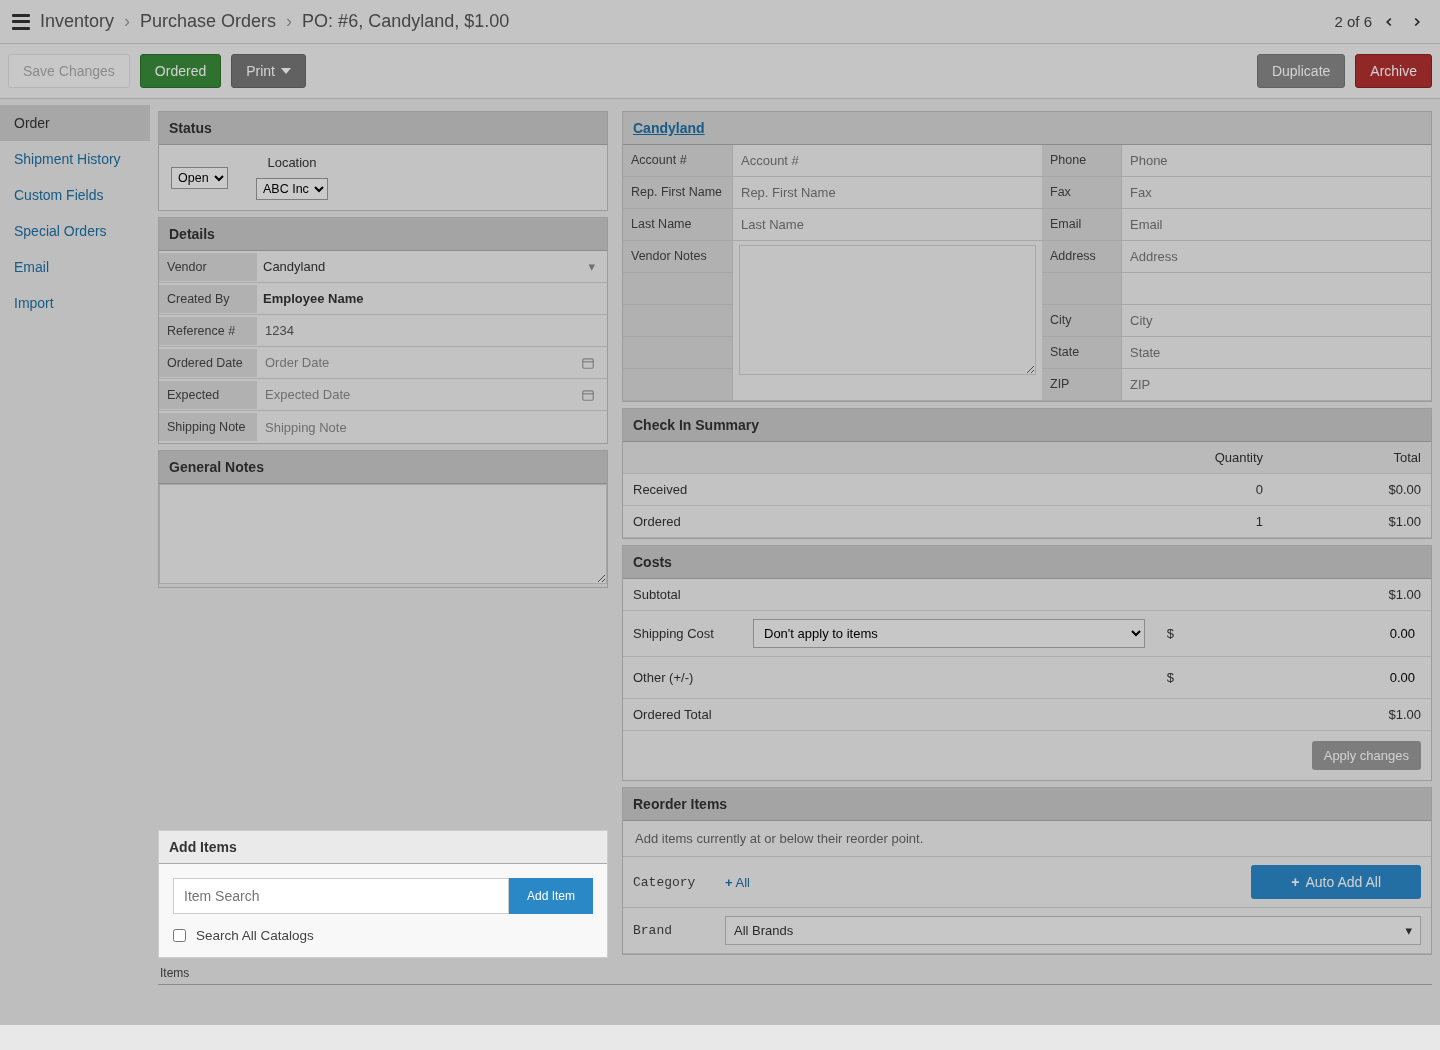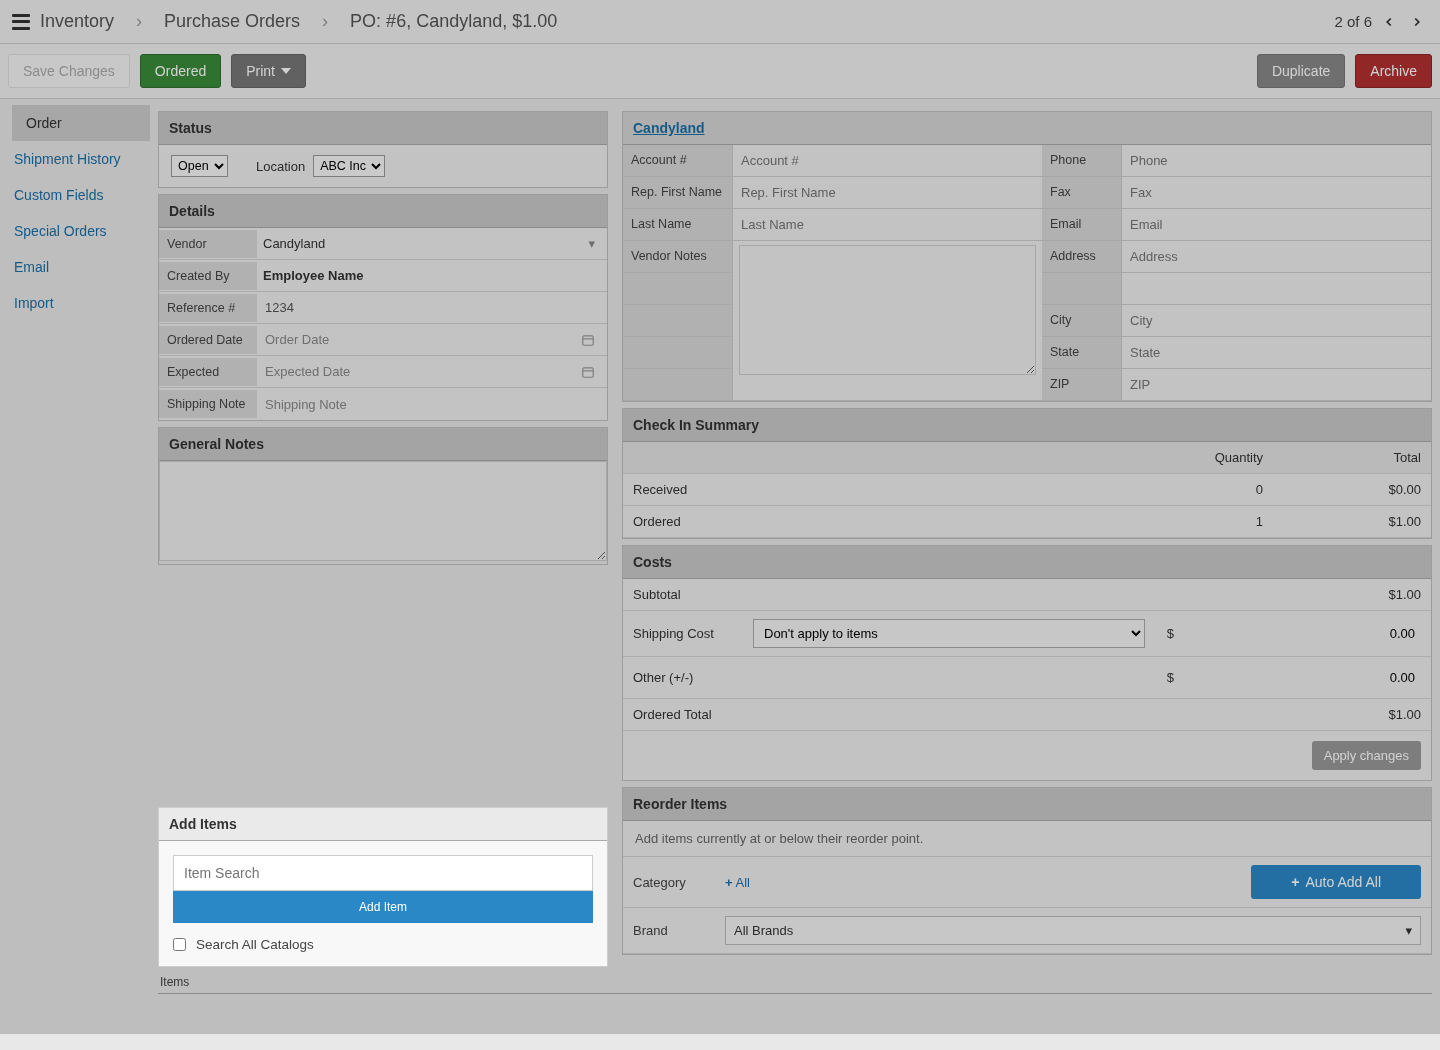--- a/index.html
+++ b/index.html
@@ -37,21 +37,21 @@
     display: inline-flex;
     flex-direction: column;
     justify-content: space-between;
   }
   .menu-icon span {
     display: block;
     height: 3px;
     background: #333;
     border-radius: 1px;
   }
-  .breadcrumb { font-size: 18px; color: #666; flex: 1; display: flex; align-items: center; gap: 22px; }
+  .breadcrumb { font-size: 18px; color: #666; flex: 1; display: flex; align-items: center; gap: 10px; }
   .breadcrumb a { color: #555; text-decoration: none; }
   .breadcrumb .sep { color: #999; }
   .breadcrumb .current { color: #555; }
   .pager { display: flex; align-items: center; gap: 6px; font-size: 15px; color: #444; }
   .chev-btn {
     width: 22px; height: 22px;
     display: inline-flex; align-items:center; justify-content:center;
     cursor: pointer;
   }
   
@@ -90,21 +90,20 @@
   .sidebar .tab {
     padding: 10px 14px;
     font-size: 14px;
     color: #1d6fa5;
     cursor: pointer;
   }
   .sidebar .tab.active {
     background: #ccc;
     color: #333;
     font-weight: 500;
-    margin-left: 12px;
   }
   .content {
     flex: 1;
     padding: 12px 8px 40px 8px;
     display: flex;
     flex-direction: column;
     gap: 0;
   }
   .cols {
     display: flex;
@@ -215,33 +214,33 @@
   }
   .apply-row { text-align:right; padding:10px; background:#eeeeee; }
   .apply-btn { background:#999; color:#fff; border:none; padding:7px 12px; border-radius:3px; font-size:13px; cursor:pointer; }
   
   .add-items-panel {
     background: #fff;
     border: 1px solid #ccc;
   }
   .add-items-panel .panel-header { background:#eaeaea; font-weight:600; }
   .add-items-body { padding: 14px; background:#f8f8f8; }
-  .search-row { display:flex;flex-direction:column; }
+  .search-row { display:flex; }
   .search-row input {
     flex:1; border:1px solid #ccc; padding:9px 10px; font-size:14px; border-radius:0;
   }
   .add-item-btn {
     background:#2b88c7; color:#fff; border:none; padding:9px 18px; font-size:12px; cursor:pointer;
   }
   .catalog-row { margin-top:14px; display:flex; align-items:center; gap:10px; font-size:13.5px; color:#444; }
   
   .reorder-body { background:#eee; padding:0; }
   .reorder-note { padding:10px 12px; font-size:13px; color:#666; border-bottom:1px solid #d0d0d0; }
   .reorder-row { display:flex; align-items:center; padding:8px 10px; gap:12px; border-bottom:1px solid #d0d0d0; }
-  .reorder-row .rlbl { width:80px; font-size:13px; color:#444; }
+  .reorder-row .rlbl { width:80px; font-size:13px; color:#444;font-family:Liberation Mono, monospace; }
   .link-blue { color:#1d6fa5; text-decoration:none; font-size:13px; }
   .auto-add-btn {
     background:#2b88c7; color:#fff; border:none; padding:9px 40px; font-size:14px; border-radius:3px; cursor:pointer;
     display:flex; align-items:center; gap:6px;
   }
   .brand-select {
     flex:1; border:1px solid #bbb; padding:6px 8px; font-size:13px; background:#f3f3f3;
     display:flex; align-items:center; justify-content:space-between;
   }
   .plus { font-weight:bold; }
@@ -321,21 +320,21 @@
       <div class="col-left">
 
         <div class="panel">
           <div class="panel-header">Status</div>
           <div class="status-row">
             <div>
               <select>
                 <option>Open</option>
               </select>
             </div>
-            <div style="display:flex; align-items:center; gap:8px;">
+            <div style="display:flex; align-items:center; gap:8px;flex-direction:column;">
               <span>Location</span>
               <select>
                 <option>ABC Inc</option>
               </select>
             </div>
           </div>
         </div>
 
         <div class="panel">
           <div class="panel-header">Details</div>

